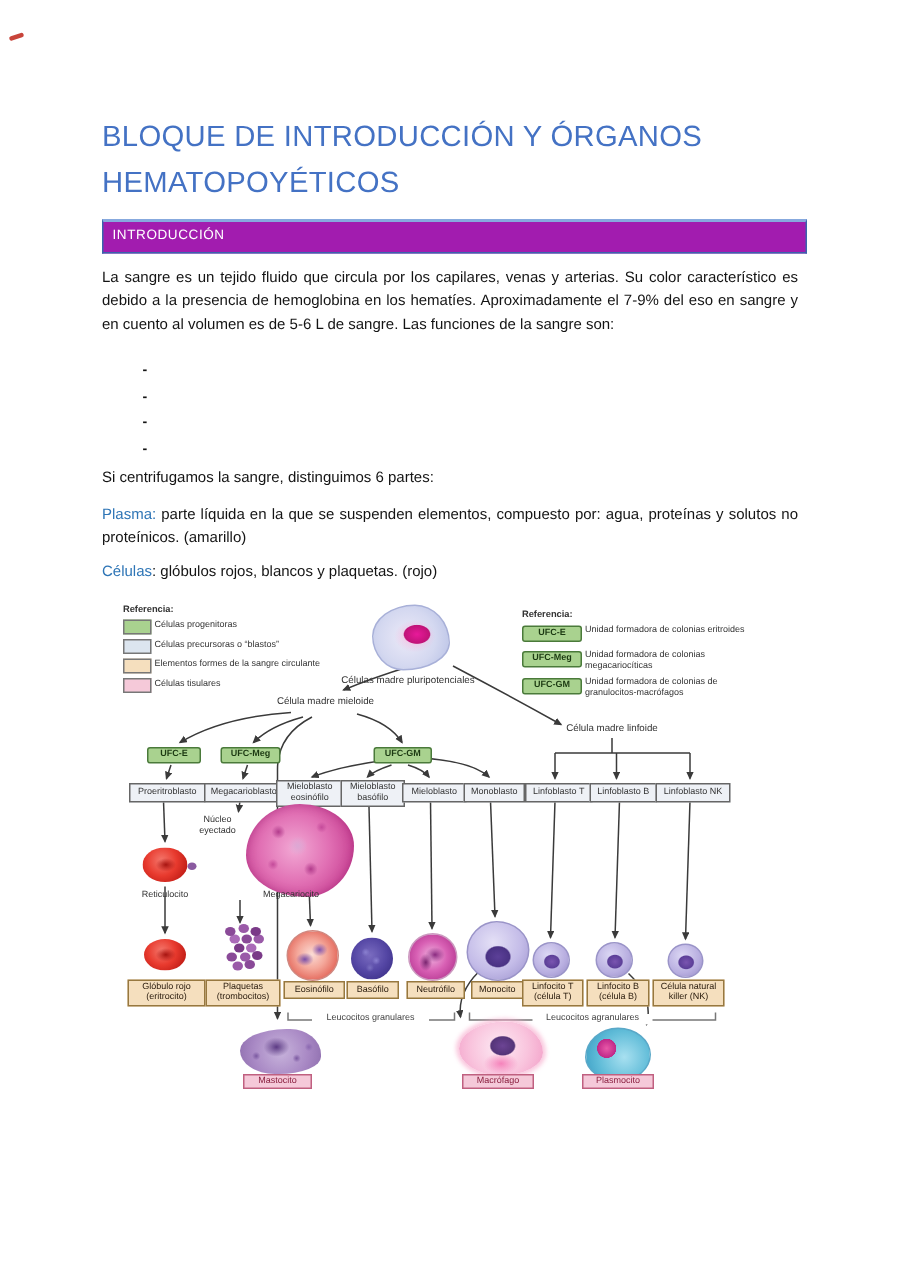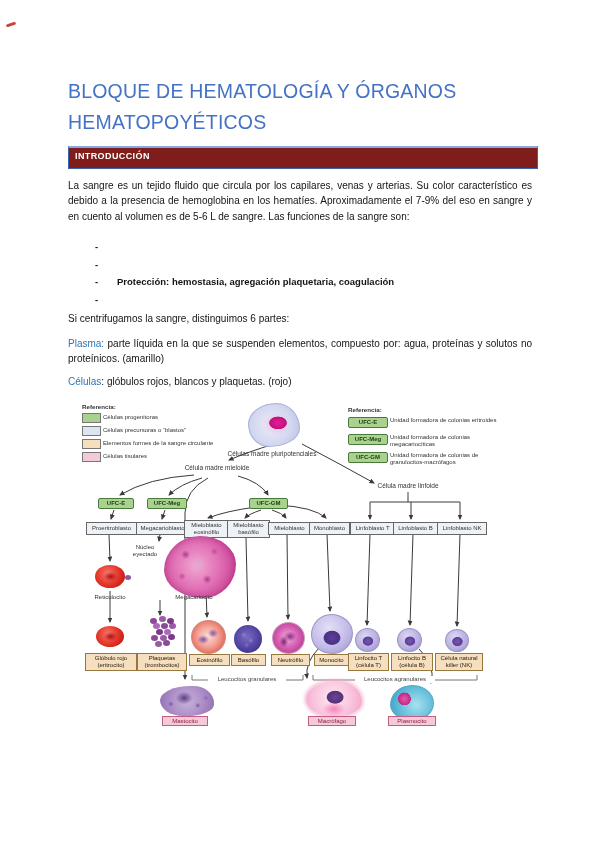--- a/index.html
+++ b/index.html
@@ -3,22 +3,22 @@
 <meta charset="utf-8">
 <style>
   html,body{margin:0;padding:0;}
   body{width:600px;height:848px;background:#ffffff;position:relative;overflow:hidden;
        font-family:"Liberation Sans",sans-serif;color:#111;}
   .abs{position:absolute;}
 
   
   .corner-mark{left:6px;top:23px;width:10px;height:3px;background:#c8443a;transform:rotate(-18deg);border-radius:2px;}
   .title{left:68px;top:76px;width:470px;font-size:19.5px;line-height:31px;color:#4472C4;font-weight:400;letter-spacing:.2px;}
-  .secbar{left:68px;top:146px;width:462px;height:15px;background:#7f1d1d;border:1px solid #3a63ad;border-top:2px solid #87a9de;
-          color:#ffffff;font-size:9px;font-weight:bold;letter-spacing:.4px;padding:3px 0 2px 6px;}
+  .secbar{left:68px;top:146px;width:462px;height:15px;background:#a21caf;border:1px solid #3a63ad;border-top:2px solid #87a9de;
+          color:#ffffff;font-size:9px;font-weight:normal;letter-spacing:.4px;padding:3px 0 2px 6px;}
   .body-text{font-size:10px;line-height:15.3px;font-weight:normal;color:#141414;text-align:justify;}
   .para1{left:68px;top:178px;width:464px;}
   .list{left:95px;top:240px;width:437px;}
   .li{display:flex;margin-bottom:3.5px;font-size:9.5px;line-height:14px;font-weight:bold;color:#141414;}
   .li .dash{width:22px;flex:none;}
   .centri{left:68px;top:311px;width:464px;text-align:left;}
   .plasma-p{left:68px;top:336px;width:464px;}
   .cel-p{left:68px;top:374px;width:464px;text-align:left;}
   .term{color:#2E75B6;margin-top:27px;}
 
@@ -101,36 +101,35 @@
     border-radius:50% 50% 48% 52%/55% 50% 50% 45%;
     background:radial-gradient(circle 8px at 32% 38%,#e858a8 0%,#c02888 78%,rgba(0,0,0,0) 82%),
                radial-gradient(circle at 60% 55%,#a8e0f0 0%,#60bcd8 55%,#3498c0 100%);}
   svg{position:absolute;left:0;top:0;}
 </style>
 </head>
 <body>
 
 <div class="abs corner-mark"></div>
 
-<div class="abs title">BLOQUE DE HEMATOLOGÍA Y ÓRGANOS HEMATOPOYÉTICOS</div>
+<div class="abs title">BLOQUE DE INTRODUCCIÓN Y ÓRGANOS HEMATOPOYÉTICOS</div>
 
 <div class="abs secbar">INTRODUCCIÓN</div>
 
 <div class="abs body-text para1">La sangre es un tejido fluido que circula por los capilares, venas y arterias. Su color característico es debido a la presencia de hemoglobina en los hematíes. Aproximadamente el 7-9% del eso en sangre y en cuento al volumen es de 5-6 L de sangre. Las funciones de la sangre son:</div>
 
 <div class="abs list">
   <div class="li">
     <span class="dash">-</span>
   </div>
   <div class="li">
     <span class="dash">-</span>
   </div>
   <div class="li">
     <span class="dash">-</span>
-    <span>Protección: hemostasia, agregación plaquetaria, coagulación</span>
   </div>
   <div class="li">
     <span class="dash">-</span>
   </div>
 </div>
 
 <div class="abs body-text centri">Si centrifugamos la sangre, distinguimos 6 partes:</div>
 
 <div class="abs body-text plasma-p"><span class="term">Plasma:</span><span> parte líquida en la que se suspenden elementos, compuesto por: agua, proteínas y solutos no proteínicos. (amarillo)</span></div>
 

